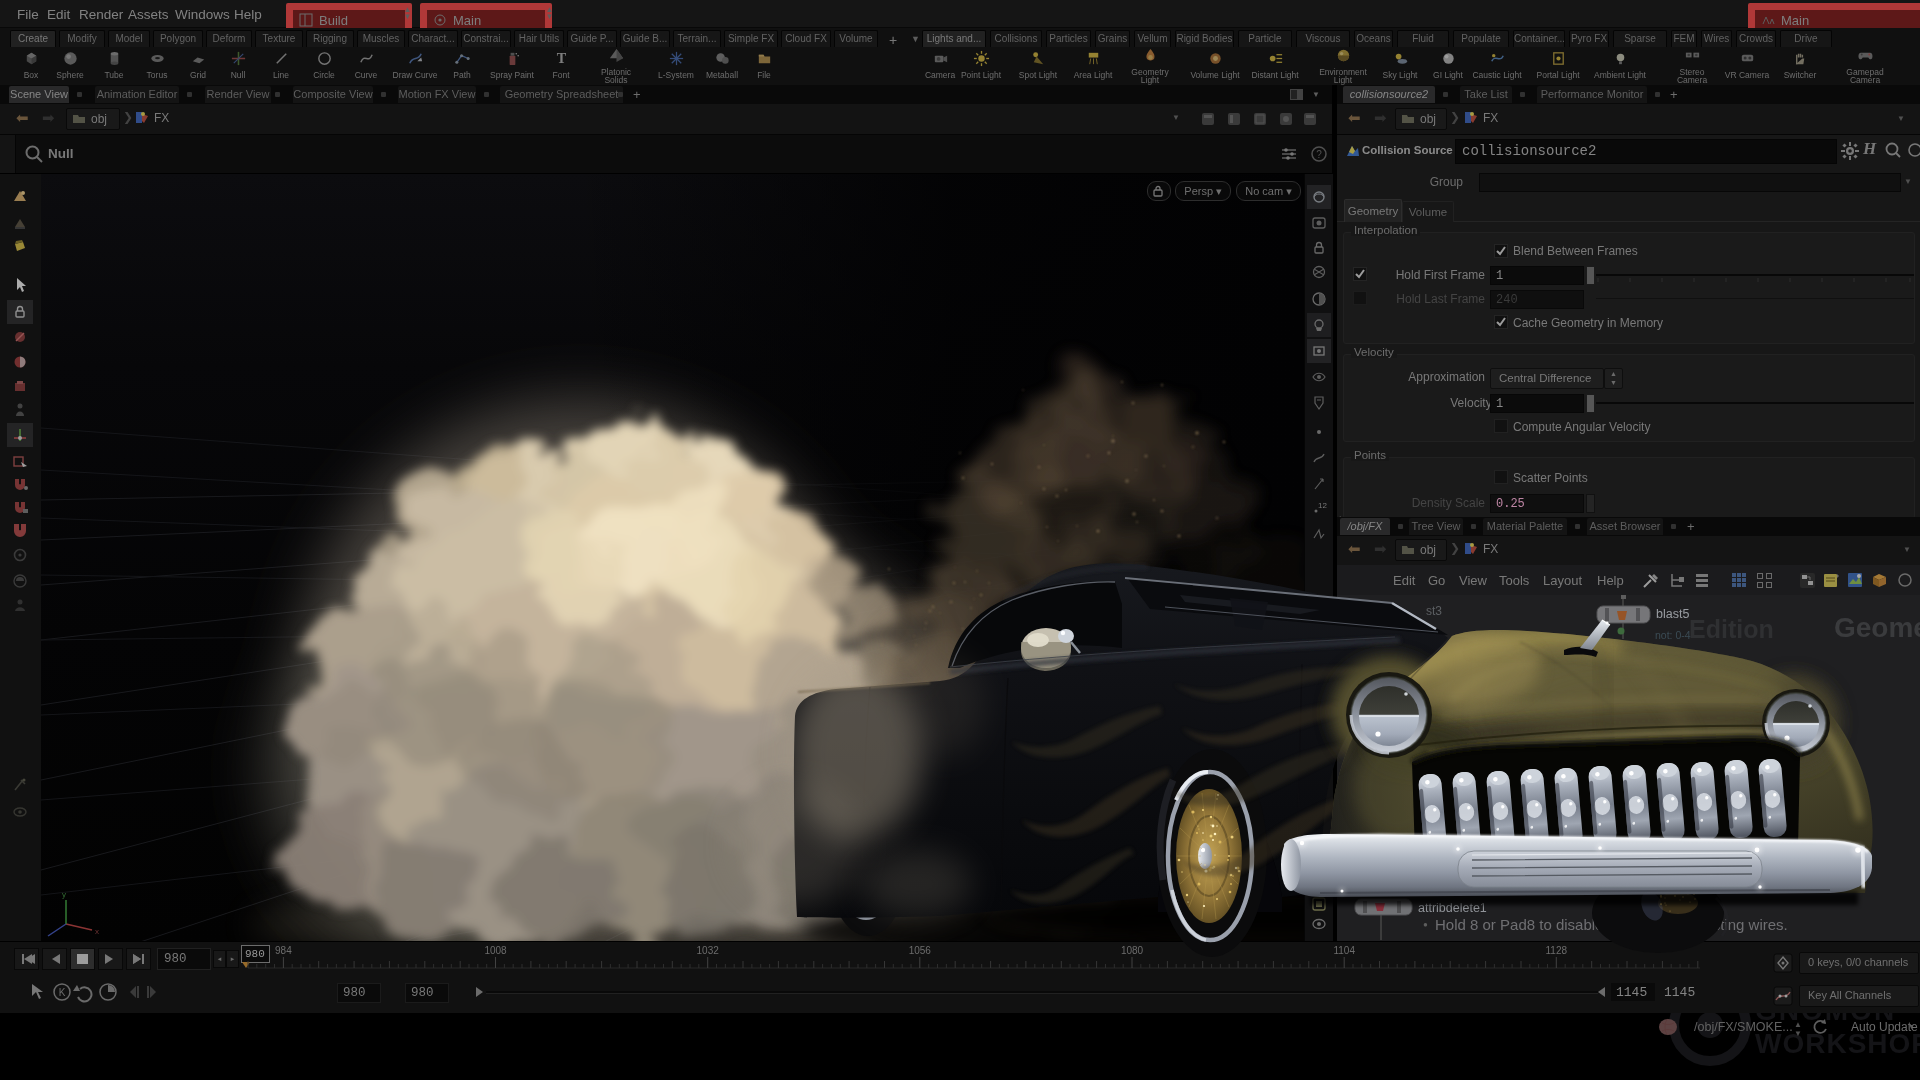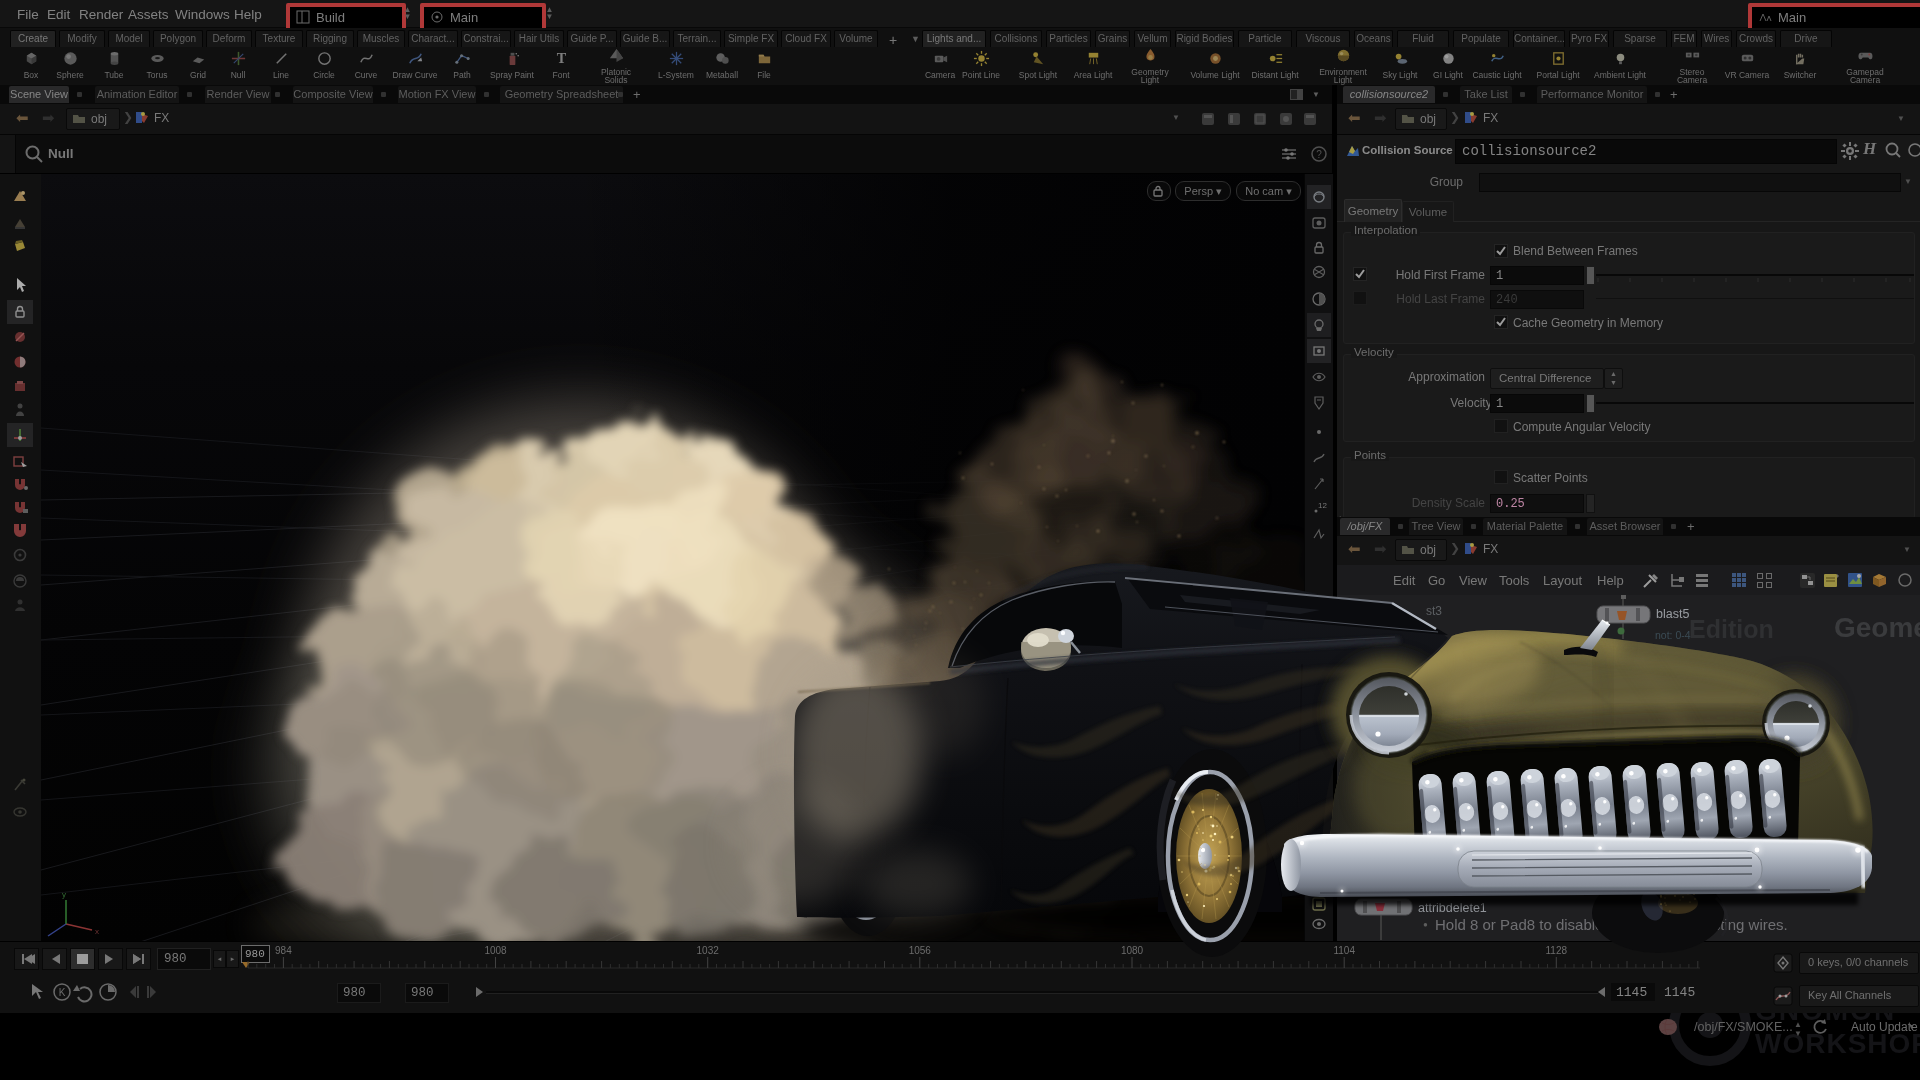--- a/index.html
+++ b/index.html
@@ -4,21 +4,21 @@
 <style>
 html,body{margin:0;padding:0;background:#000;}
 #stage{position:relative;width:1920px;height:1080px;overflow:hidden;background:#000;
   font-family:"Liberation Sans", sans-serif;-webkit-font-smoothing:antialiased;}
 .abs{position:absolute;}
 #menubar,#shelf,#ptleft,#ptright,#leftpane,#rightpane,#playbar,#statusrow{filter:brightness(0.78) saturate(0.9);}
 .txt{position:absolute;white-space:nowrap;}
 
 #menubar{left:0;top:0;width:1920px;height:27px;background:#1b1b1b;border-bottom:1px solid #0a0a0a;}
 .menu{position:absolute;top:7px;font-size:13.5px;color:#a6a6a6;}
-.ddl{position:absolute;top:3px;height:21px;background:#000000;border:4px solid #ef4444;border-radius:2px;color:#a0a0a0;font-size:13px;}
+.ddl{position:absolute;top:3px;height:21px;background:#7f1d1d;border:7px solid #ef4444;border-radius:2px;color:#a0a0a0;font-size:13px;}
 .ddl .ic{position:absolute;left:6px;top:3px;width:14px;height:14px;}
 .ddl .lb{position:absolute;left:26px;top:3px;}
 .spn{position:absolute;top:6px;width:9px;height:15px;color:#777;font-size:8px;line-height:7px;text-align:center;}
 
 #shelf{left:0;top:28px;width:1920px;height:57px;background:#151515;}
 .stab{position:absolute;top:2px;height:16px;background:#1c1c1c;border:1px solid #050505;border-bottom:none;border-radius:2px 2px 0 0;color:#7d7d7d;font-size:10px;text-align:center;line-height:16px;overflow:hidden;}
 .stab.act{background:#2a2a2a;color:#9a9a9a;}
 .tool{position:absolute;top:21px;width:44px;height:34px;text-align:center;}
 .tool .tic{display:inline-block;width:17px;height:17px;margin-top:1px;opacity:0.82;}
 .tool .tlb{display:block;font-size:8.5px;color:#8b8b8b;line-height:8px;margin-top:0px;}
@@ -198,21 +198,21 @@
           <g stroke="#e8c83a" stroke-width="1.4">
             <line x1="9" y1="1" x2="9" y2="4"></line>
             <line x1="9" y1="14" x2="9" y2="17"></line>
             <line x1="1" y1="9" x2="4" y2="9"></line>
             <line x1="14" y1="9" x2="17" y2="9"></line>
             <line x1="3.5" y1="3.5" x2="5.5" y2="5.5"></line>
             <line x1="12.5" y1="12.5" x2="14.5" y2="14.5"></line>
             <line x1="3.5" y1="14.5" x2="5.5" y2="12.5"></line>
             <line x1="12.5" y1="5.5" x2="14.5" y2="3.5"></line>
           </g>
-        </svg><span class="tlb">Point Line</span></div>
+        </svg><span class="tlb">Point Light</span></div>
 <div class="tool" style="left:1010px;top:21px;width:56px;"><svg class="tic" viewBox="0 0 18 18">
           <circle cx="6" cy="5" r="2.6" fill="#e8c83a"></circle>
           <path d="M7 7 L14 15 L4 13 Z" fill="#b89a30" opacity="0.8"></path>
         </svg><span class="tlb">Spot Light</span></div>
 <div class="tool" style="left:1065px;top:21px;width:56px;"><svg class="tic" viewBox="0 0 18 18">
           <rect x="4" y="3" width="10" height="5" fill="#e8c83a"></rect>
           <g stroke="#b89a30">
             <line x1="6" y1="9" x2="5" y2="15"></line>
             <line x1="9" y1="9" x2="9" y2="15"></line>
             <line x1="12" y1="9" x2="13" y2="15"></line>

